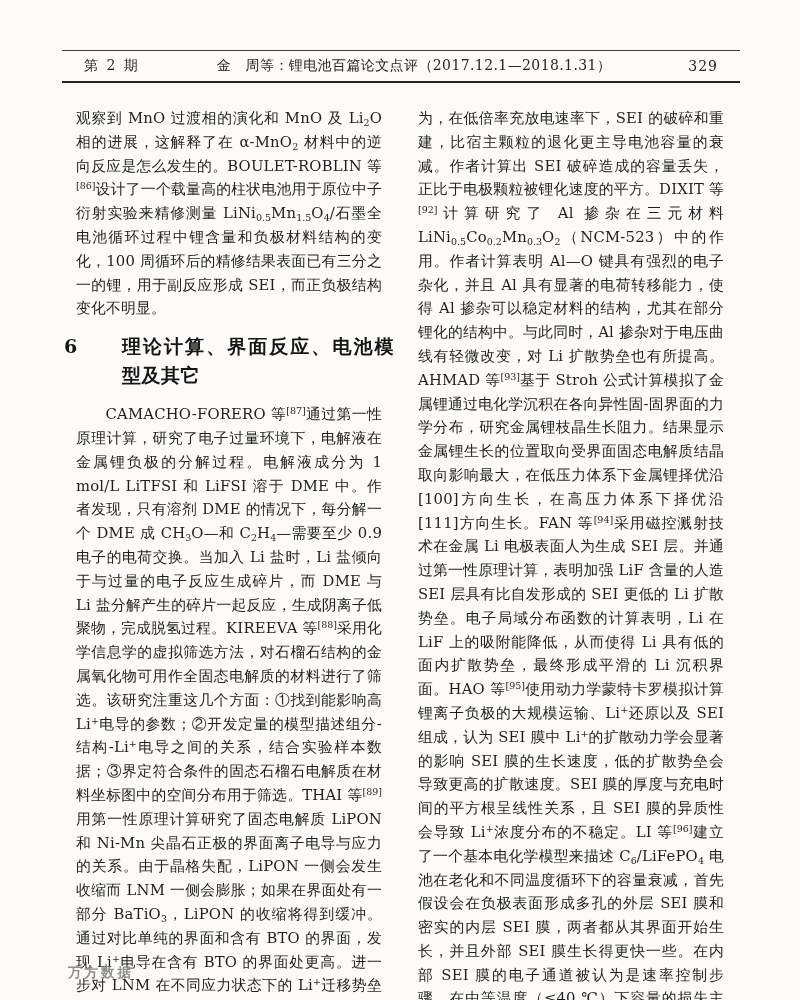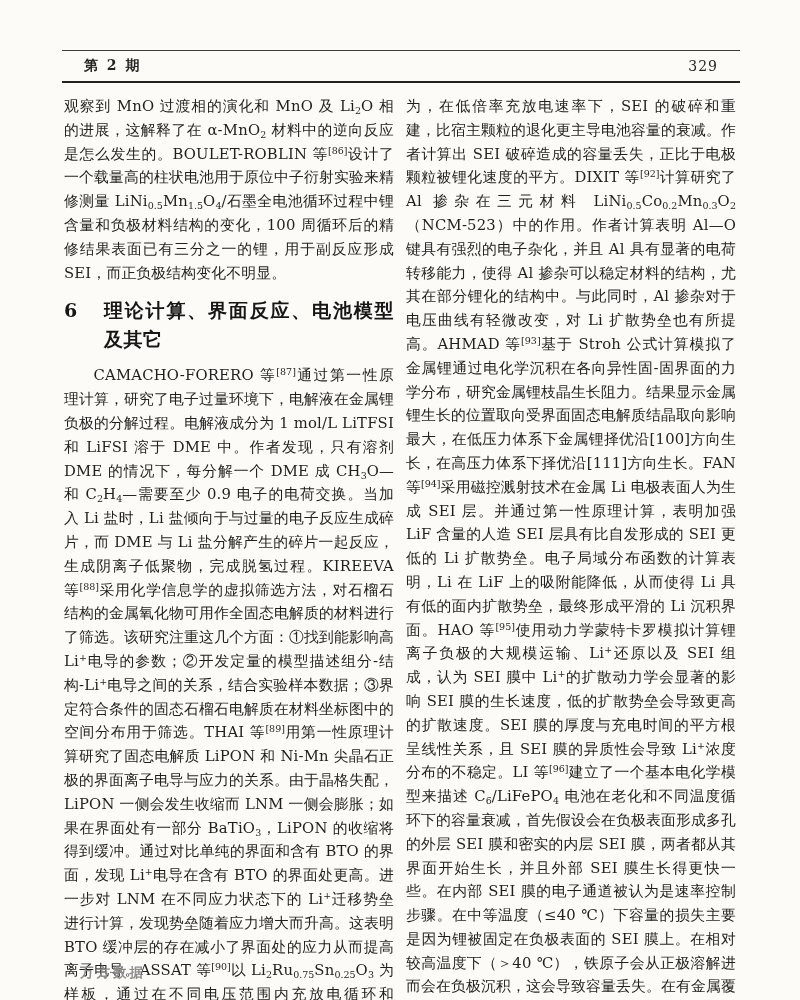--- a/index.html
+++ b/index.html
@@ -14,69 +14,70 @@
     color: #1f1f1f;
   }
   
   .header {
     position: absolute; left: 62px; top: 50px; width: 678px; height: 33px;
     border-top: 1.5px solid #3d3d3d;
     border-bottom: 2.5px solid #232323;
     display: flex; align-items: center; justify-content: space-between;
     font-size: 14px; color: #252525;
   }
-  .header .issue   { padding-left: 22px; letter-spacing: 2px; white-space: nowrap; font-weight: bold; }
+  .header .issue   { padding-left: 22px; letter-spacing: 2px; white-space: nowrap; }
   .header .title   { letter-spacing: 0.4px; white-space: nowrap; }
   .header .pageno  { padding-right: 22px; letter-spacing: 1px; }
   
   .columns { position: absolute; left: 64px; top: 94px; width: 672px; display: flex; gap: 12px; }
   .col { width: 330px; }
   .para {
-    margin: 0;
+    margin: 12px;
     font-size: 14.8px;
     line-height: 23.8px;
     text-align: justify;
     text-justify: inter-ideograph;
     letter-spacing: 0.2px;
   }
   .para.indent { text-indent: 2em; }
   sup, sub { font-size: 9.5px; line-height: 0; letter-spacing: 0; }
   sup { vertical-align: 5px; }
   sub { vertical-align: -3px; }
   
   .section-heading {
     display: flex;
     margin: 12px 0 9px 0;
     font-weight: bold;
     font-size: 19px;
     line-height: 29px;
     color: #161616;
   }
   .sec-num  { width: 40px; flex: 0 0 40px; }
-  .sec-text { flex: 1; text-align: justify; letter-spacing: 0.5px; }
+  .sec-text { flex: 1; text-align: justify; letter-spacing: 0.5px; margin-left: 18px; }
   
   .footer-watermark {
-    position: absolute; left: 80px; top: 964px;
+    position: absolute; left: 68px; top: 964px;
     font-size: 13.5px; color: #8d8d8d; letter-spacing: 3px;
     font-weight: bold;
   }
   .footer-site {
     position: absolute; right: 50px; top: 955px;
     font-size: 18px; font-weight: 600;
     font-family: "DejaVu Sans", "Liberation Sans", sans-serif;
     letter-spacing: 0.3px;
   }
 </style>
 </head>
 <body>
 
 <div class="page">
 
   <div class="header">
     <span class="issue">第 2 期</span>
+    <span class="title">金　周等：锂电池百篇论文点评（2017.12.1—2018.1.31）</span>
     <span class="pageno">329</span>
   </div>
 
   <div class="columns">
     <div class="col">
         <p class="para">观察到 MnO 过渡相的演化和 MnO 及 Li<sub>2</sub>O 相的进展，这解释了在 α-MnO<sub>2</sub> 材料中的逆向反应是怎么发生的。BOULET-ROBLIN 等<sup>[86]</sup>设计了一个载量高的柱状电池用于原位中子衍射实验来精修测量 LiNi<sub>0.5</sub>Mn<sub>1.5</sub>O<sub>4</sub>/石墨全电池循环过程中锂含量和负极材料结构的变化，100 周循环后的精修结果表面已有三分之一的锂，用于副反应形成 SEI，而正负极结构变化不明显。</p>
         <div class="section-heading">
           <span class="sec-num">6</span>
           <span class="sec-text">理论计算、界面反应、电池模型及其它</span>
         </div>

